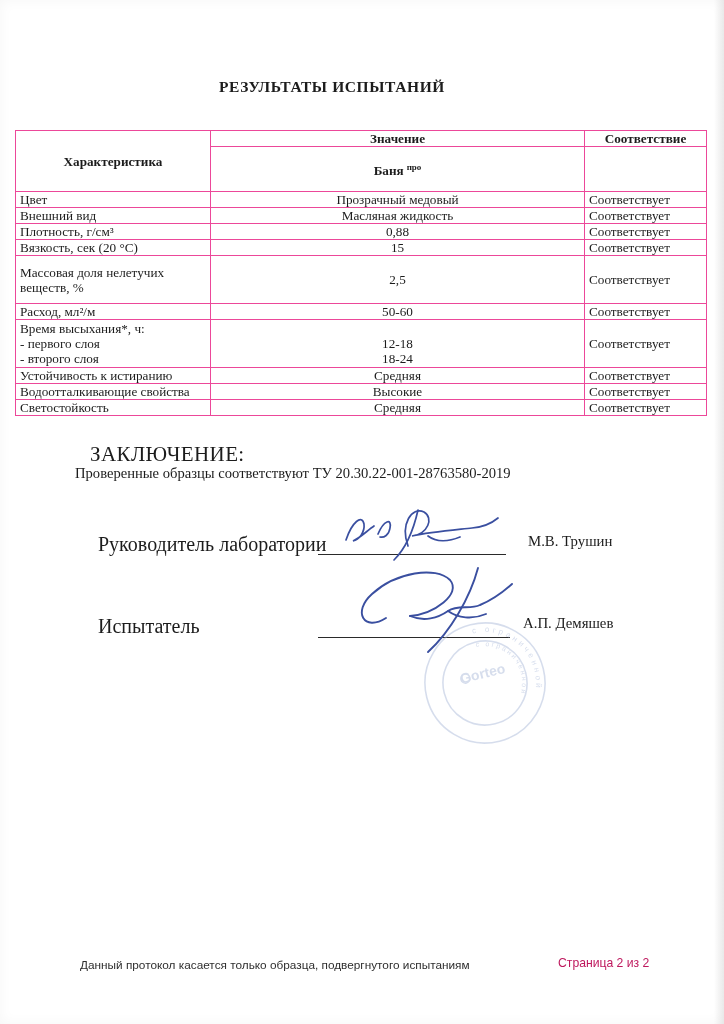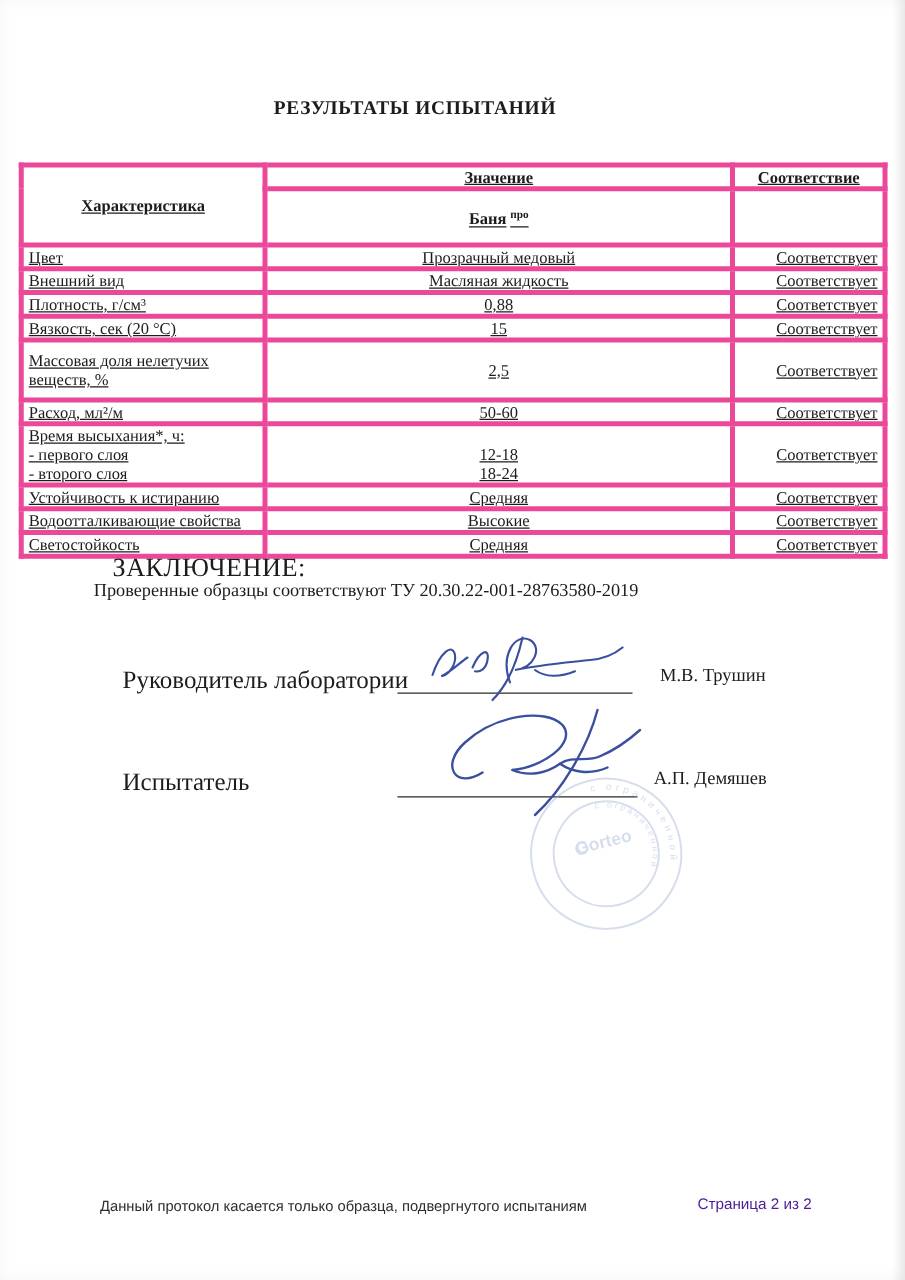--- a/index.html
+++ b/index.html
@@ -14,43 +14,43 @@
   .doc-title{
     position:absolute;top:78px;left:0;width:664px;text-align:center;
     font-size:15.5px;font-weight:bold;letter-spacing:.6px;
   }
   table.results{
     position:absolute;top:130px;left:15px;width:691px;
     border-collapse:collapse;table-layout:fixed;
     font-size:13.2px;line-height:15px;
   }
   table.results td,table.results th{
-    border:4px solid #ec4899;padding:0 4px;overflow:hidden;text-decoration:underline;
+    border:1px solid #ec4899;padding:0 4px;overflow:hidden;
   }
   col.c1{width:195px;}col.c2{width:374px;}col.c3{width:122px;}
   th.hdr{font-weight:bold;text-align:center;vertical-align:middle;}
   tr.hrow1{height:16px;}
   tr.hrow2{height:45px;}
   tr.drow{height:16px;}
   tr.drow.tall{height:48px;}
   td.lbl{text-align:left;vertical-align:middle;white-space:pre-line;}
   td.val{text-align:center;vertical-align:middle;white-space:pre-line;}
-  td.conf{text-align:right;vertical-align:middle;margin-top:28px;}
+  td.conf{text-align:left;vertical-align:middle;margin-top:28px;}
   sup.hsup{font-size:9px;font-weight:bold;vertical-align:super;margin-left:3px;}
   .concl-head{position:absolute;left:90px;top:442px;font-size:21px;font-weight:normal;letter-spacing:.4px;}
   .concl-text{position:absolute;left:75px;top:465px;font-size:14.6px;}
   .sig-role{position:absolute;left:98px;font-size:20px;}
   .sig-line{position:absolute;height:0;border-bottom:1.4px solid #2a2a2a;}
   .sig-name{position:absolute;font-size:14.8px;}
   .sig-svg{position:absolute;pointer-events:none;}
   .stamp{position:absolute;left:418px;top:616px;opacity:.42;transform:rotate(-14deg);pointer-events:none;}
   .footer-note{position:absolute;left:80px;top:958px;
     font-family:"Liberation Sans","DejaVu Sans",sans-serif;font-size:11.8px;color:#2e2e2e;text-align:right;}
   .footer-page{position:absolute;left:558px;top:956px;
-    font-family:"Liberation Sans","DejaVu Sans",sans-serif;font-size:12.2px;color:#4c1d95;}
+    font-family:"Liberation Sans","DejaVu Sans",sans-serif;font-size:12.2px;color:#be185d;}
 </style>
 </head>
 <body>
 
 <div class="page">
   <div class="scan-edge"></div>
 
   <div class="doc-title">РЕЗУЛЬТАТЫ ИСПЫТАНИЙ</div>
 
   <table class="results">

